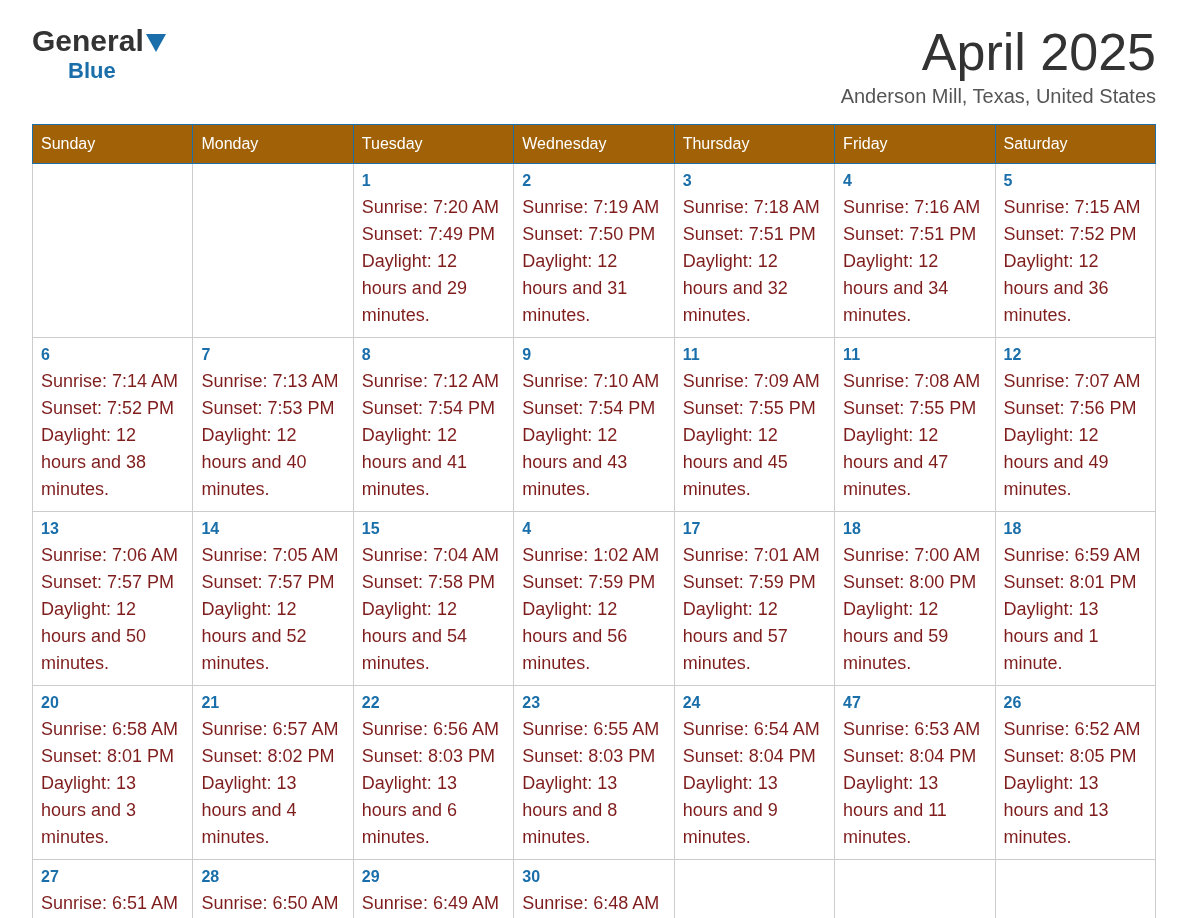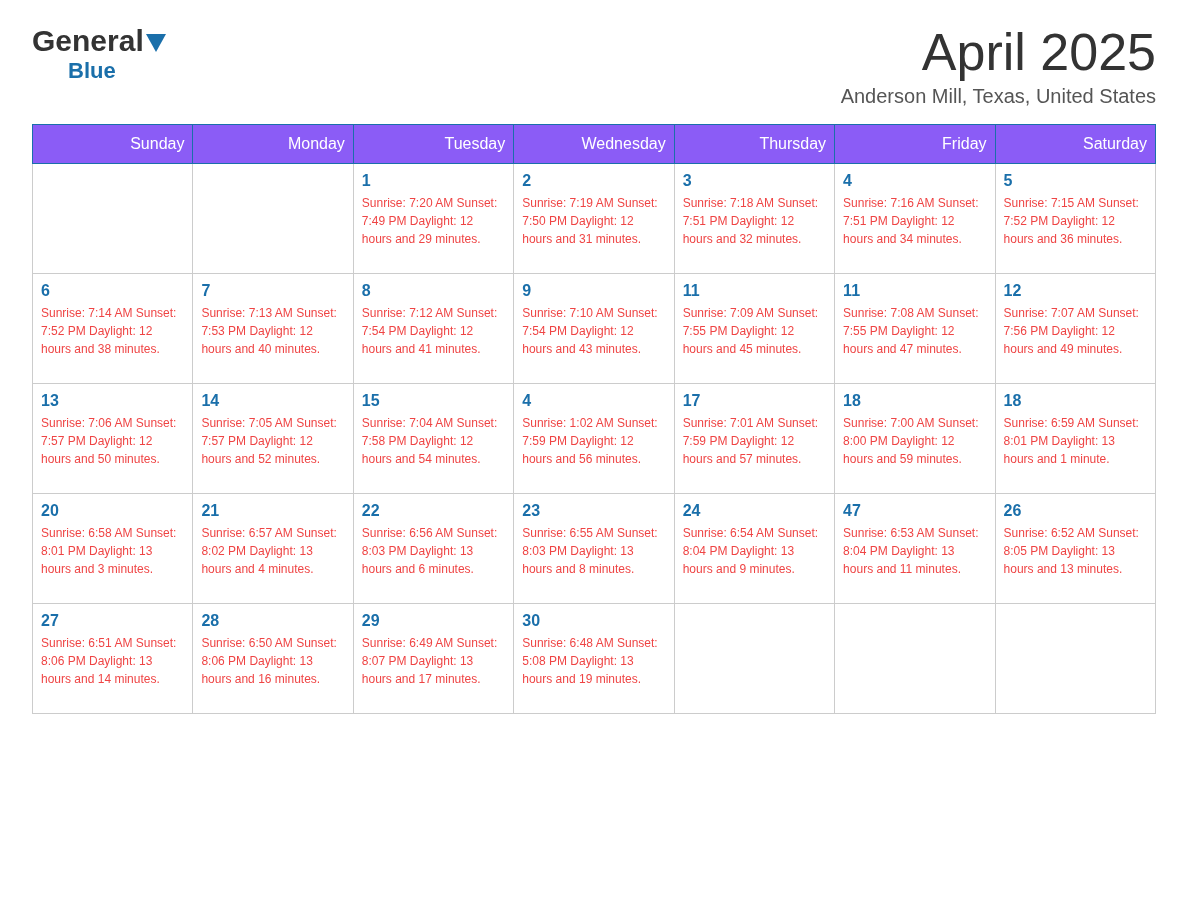--- a/index.html
+++ b/index.html
@@ -60,46 +60,46 @@
       color: #555;
       margin-top: 4px;
     }
     .calendar-table {
       width: 100%;
       border-collapse: collapse;
       margin-top: 16px;
       table-layout: fixed;
     }
     .calendar-table thead th {
-      background-color: #8b5cf6;
+      background-color: #a16207;
       color: #fff;
       padding: 10px 8px;
       font-size: 16px;
       font-weight: normal;
-      text-align: right;
+      text-align: left;
       border: 1px solid #1a6faa;
     }
     .calendar-table tbody td {
       vertical-align: top;
       padding: 8px;
       border: 1px solid #ccc;
       font-size: 13px;
       color: #333;
       height: 110px;
     }
     .day-number {
       font-size: 16px;
       color: #1a6faa;
       font-weight: bold;
       display: block;
       margin-bottom: 4px;
     }
     .day-info {
-      font-size: 12px;
-      color: #ef4444;
+      font-size: 18px;
+      color: #7f1d1d;
       line-height: 1.5;
     }
     .empty-cell {
       background: #fff;
     }
   </style>
 </head>
 <body>
 
 <div class="header-top">

